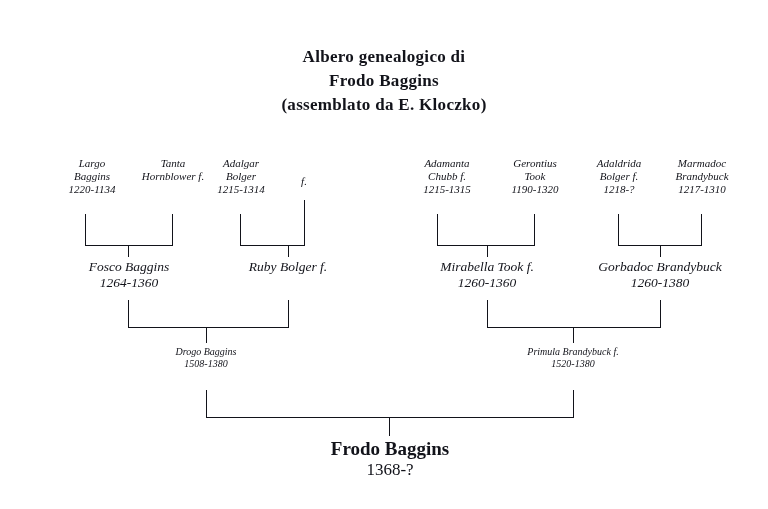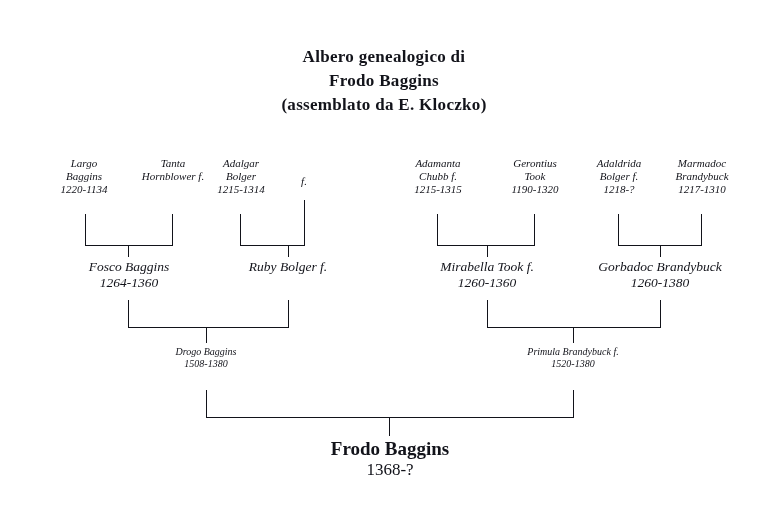--- a/index.html
+++ b/index.html
@@ -65,37 +65,37 @@
 </style>
 </head>
 <body>
 
 <div id="tree">
 
   <div class="title l1">Albero genealogico di</div>
   <div class="title l2">Frodo Baggins</div>
   <div class="title l3">(assemblato da E. Kloczko)</div>
 
-  <div class="node gen0" style="left:39px; top:157px; width:90px;text-align:center;">
+  <div class="node gen0" style="left:47px; top:157px; width:90px;text-align:center;">
     <span class="nm">Largo<br>Baggins</span>
     <span class="dt">1220-1134</span>
   </div>
   <div class="node gen0" style="left:128px; top:157px; width:90px;">
     <span class="nm">Tanta<br>Hornblower f.</span>
     <span class="dt"></span>
   </div>
   <div class="node gen0" style="left:196px; top:157px; width:90px;">
     <span class="nm">Adalgar<br>Bolger</span>
     <span class="dt">1215-1314</span>
   </div>
   <div class="node gen0" style="left:272px; top:175px; width:64px;">
     <span class="nm">f.</span>
     <span class="dt"></span>
   </div>
-  <div class="node gen0" style="left:390px; top:157px; width:96px;">
+  <div class="node gen0" style="left:399px; top:157px; width:96px;">
     <span class="nm">Adamanta<br>Chubb f.</span>
     <span class="dt">1215-1315</span>
   </div>
   <div class="node gen0" style="left:490px; top:157px; width:90px;">
     <span class="nm">Gerontius<br>Took</span>
     <span class="dt">1190-1320</span>
   </div>
   <div class="node gen0" style="left:574px; top:157px; width:90px;text-align:center;">
     <span class="nm">Adaldrida<br>Bolger f.</span>
     <span class="dt">1218-?</span>

